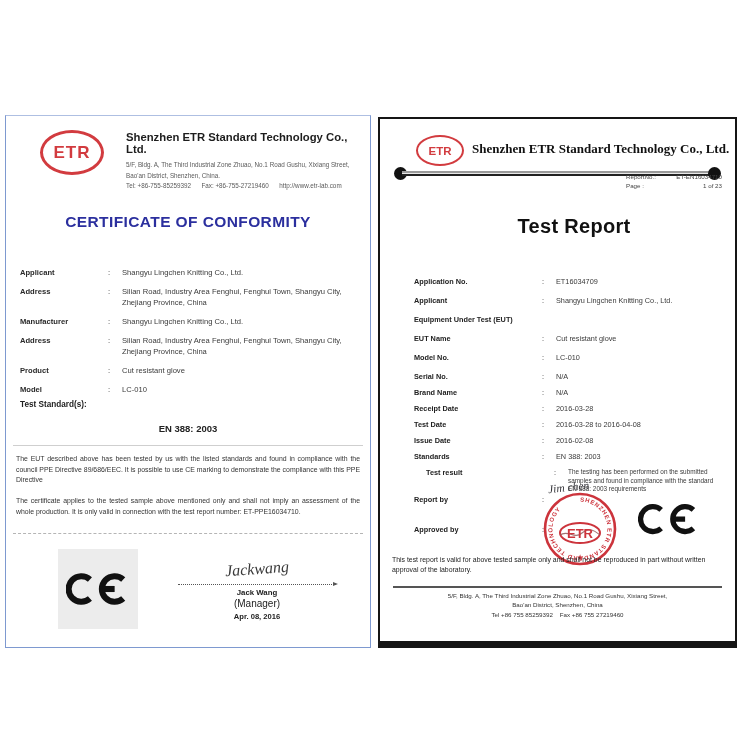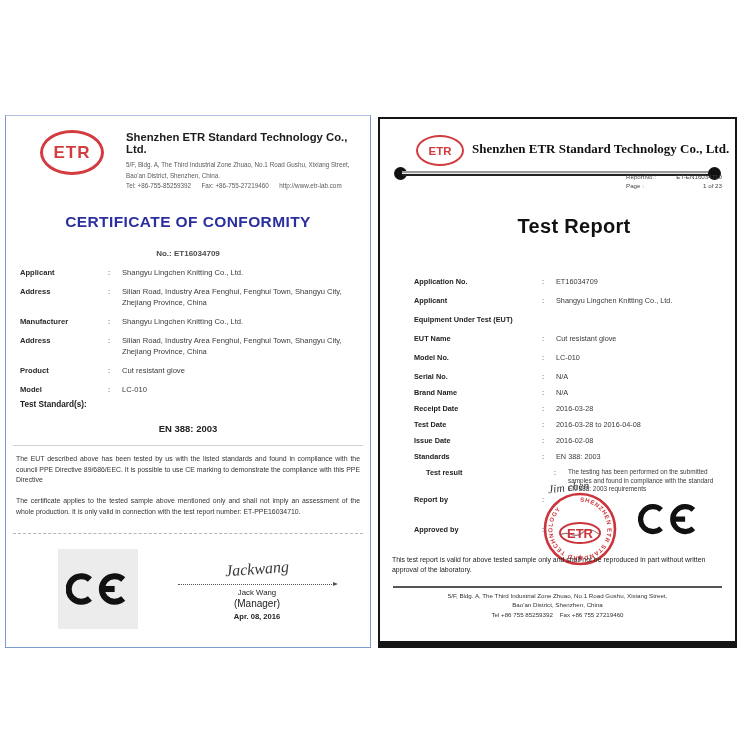--- a/index.html
+++ b/index.html
@@ -46,21 +46,21 @@
   .lce { position:absolute; left:52px; top:433px; width:80px; height:80px; background:#ececec;
          display:flex; align-items:center; justify-content:center; }
   .lce svg { width:64px; height:34px; }
 
   .lsig { position:absolute; left:172px; top:444px; width:158px; text-align:center; }
   .script { font-family:"Liberation Serif", serif; font-style:italic; color:#3a3a3a; }
   .lsig .script { font-size:16px; transform:rotate(-4deg); margin-bottom:6px; }
   .sigline { position:relative; border-top:1.2px dotted #555; height:0; margin-bottom:3px; }
   .sigline .arrow { position:absolute; right:-2px; top:-3.5px; width:0; height:0;
                     border-left:5px solid #555; border-top:2.5px solid transparent; border-bottom:2.5px solid transparent; }
-  .signame { font-size:7.8px; font-weight:normal; color:#222; }
+  .signame { font-size:7.8px; font-weight:bold; color:#222; }
   .sigtitle { font-size:10px; font-weight:normal; color:#222; margin-top:1px;text-align:center; }
   .sigdate { font-size:7.6px; font-weight:bold; color:#222; margin-top:2.5px; }
 
   
   .doc-right { left:378px; top:117px; width:359px; height:531px; border:2px solid #151515; border-bottom-width:7px; }
 
   .doc-right .logo-oval { left:36px; top:16px; width:48px; height:31px; font-size:11.5px; border-width:2px; }
   .rcompany { position:absolute; left:92px; top:22px; right:4px; font-family:"Liberation Serif", serif;
               font-size:13px; font-weight:bold; color:#111; }
   .rbar { position:absolute; left:10px; right:10px; top:48px; height:14px; }
@@ -111,21 +111,20 @@
       </div>
       <div class="hinfo">
         <div class="cname">Shenzhen ETR Standard Technology Co., Ltd.</div>
         <div class="addr first">5/F, Bldg. A, The Third Industrial Zone Zhuao, No.1 Road Gushu, Xixiang Street,</div>
         <div class="addr">Bao'an District, Shenzhen, China.</div>
         <div class="addr tel">Tel: +86-755-85259392      Fax: +86-755-27219460      http://www.etr-lab.com</div>
       </div>
     </div>
 
     <h1 class="ltitle">CERTIFICATE OF CONFORMITY</h1>
-    <div class="lno">No.: ET16034709</div>
 
     <div class="lfields">
       <div class="frow">
         <span class="flabel">Applicant</span>
         <span class="fcolon">:</span>
         <span class="fvalue">Shangyu Lingchen Knitting Co., Ltd.</span>
       </div>
       <div class="frow">
         <span class="flabel">Address</span>
         <span class="fcolon">:</span>

